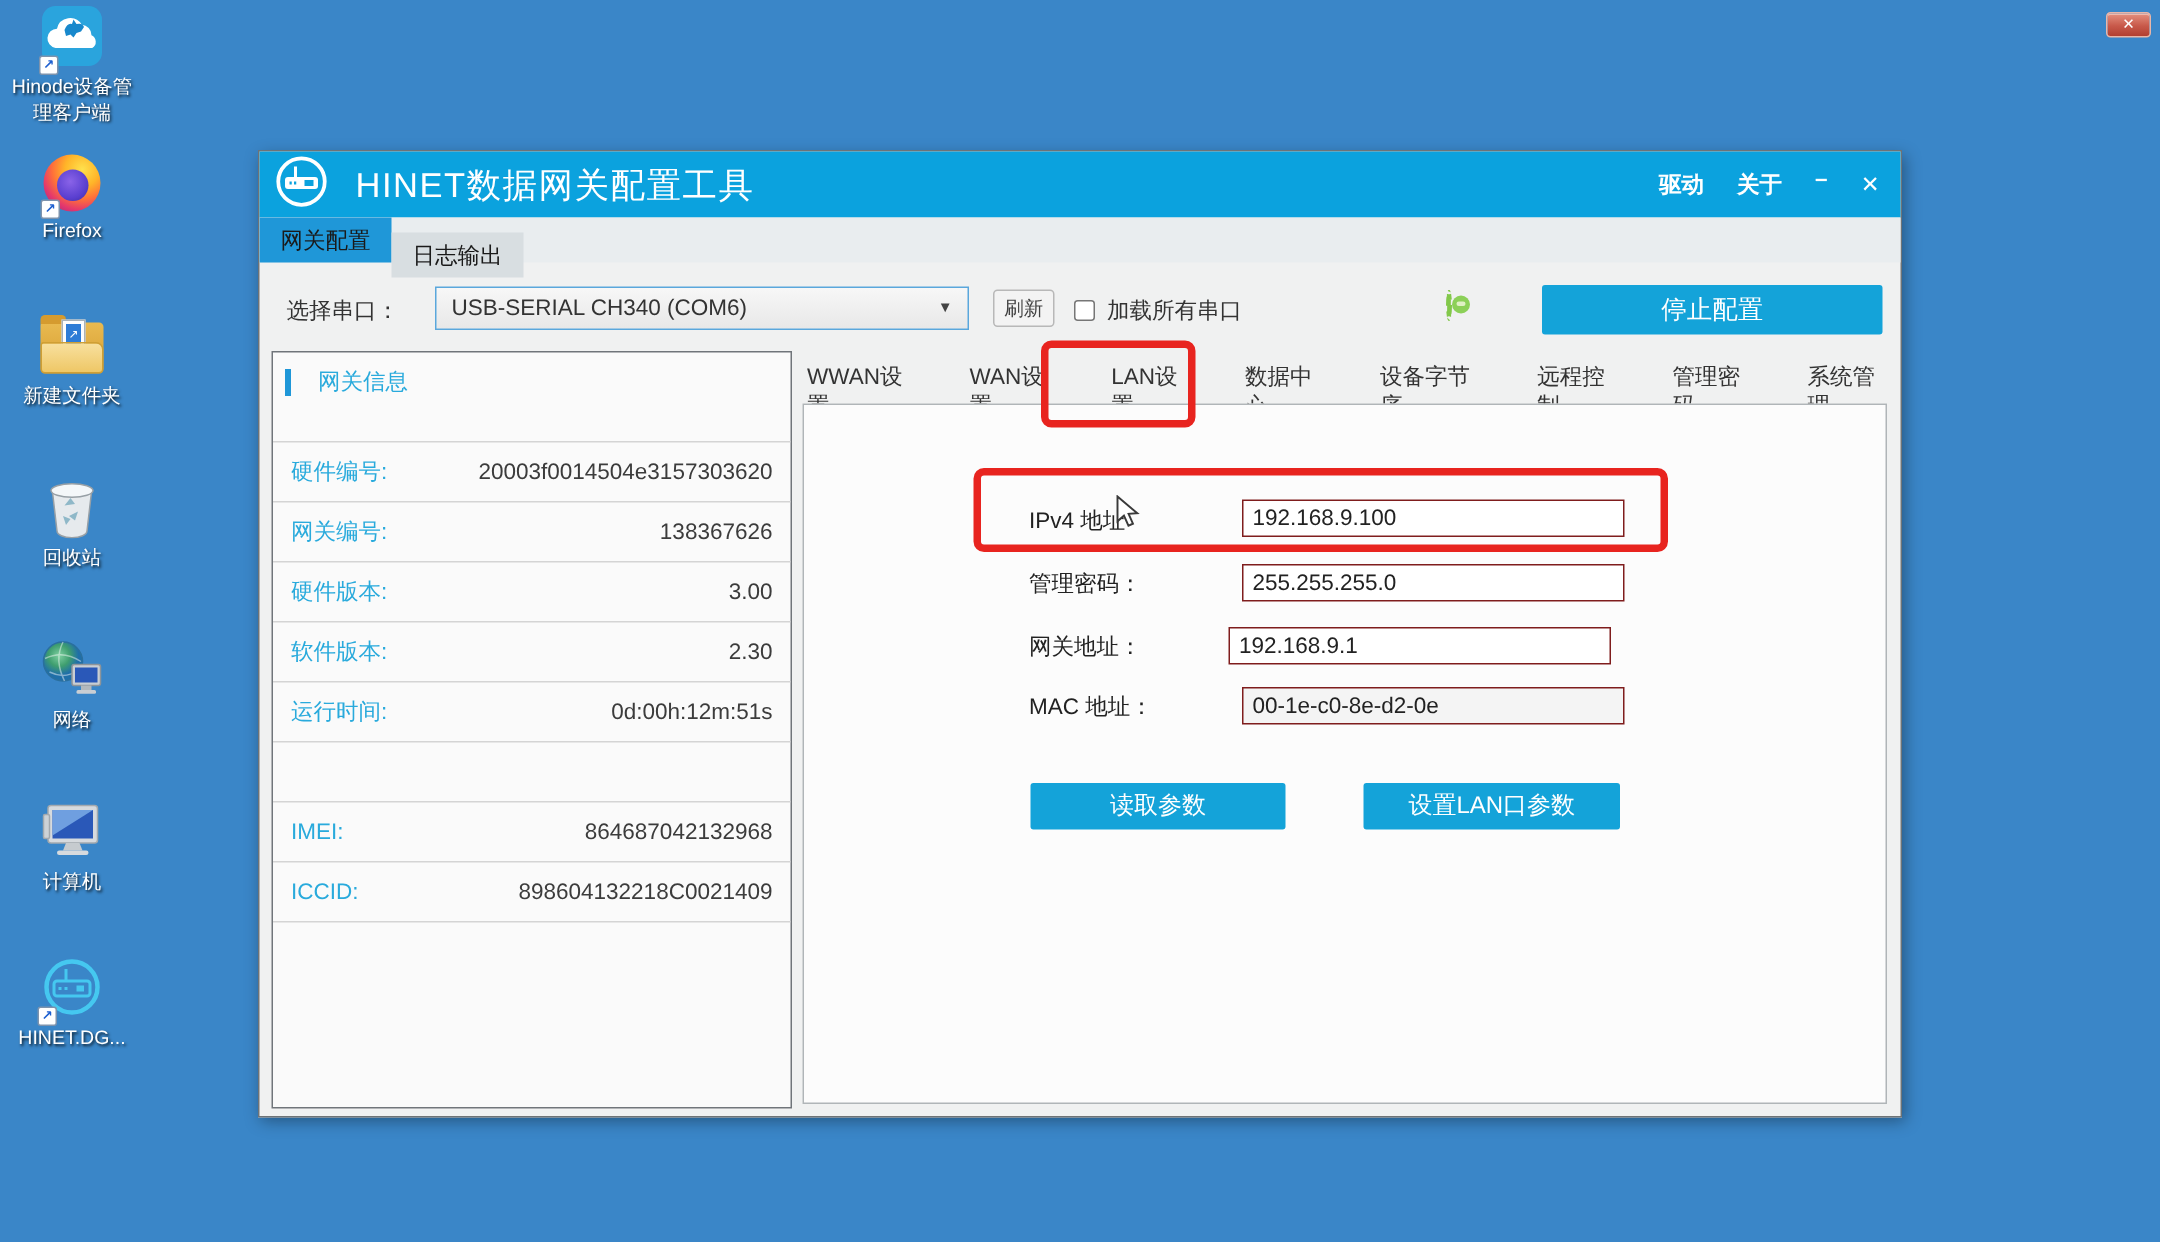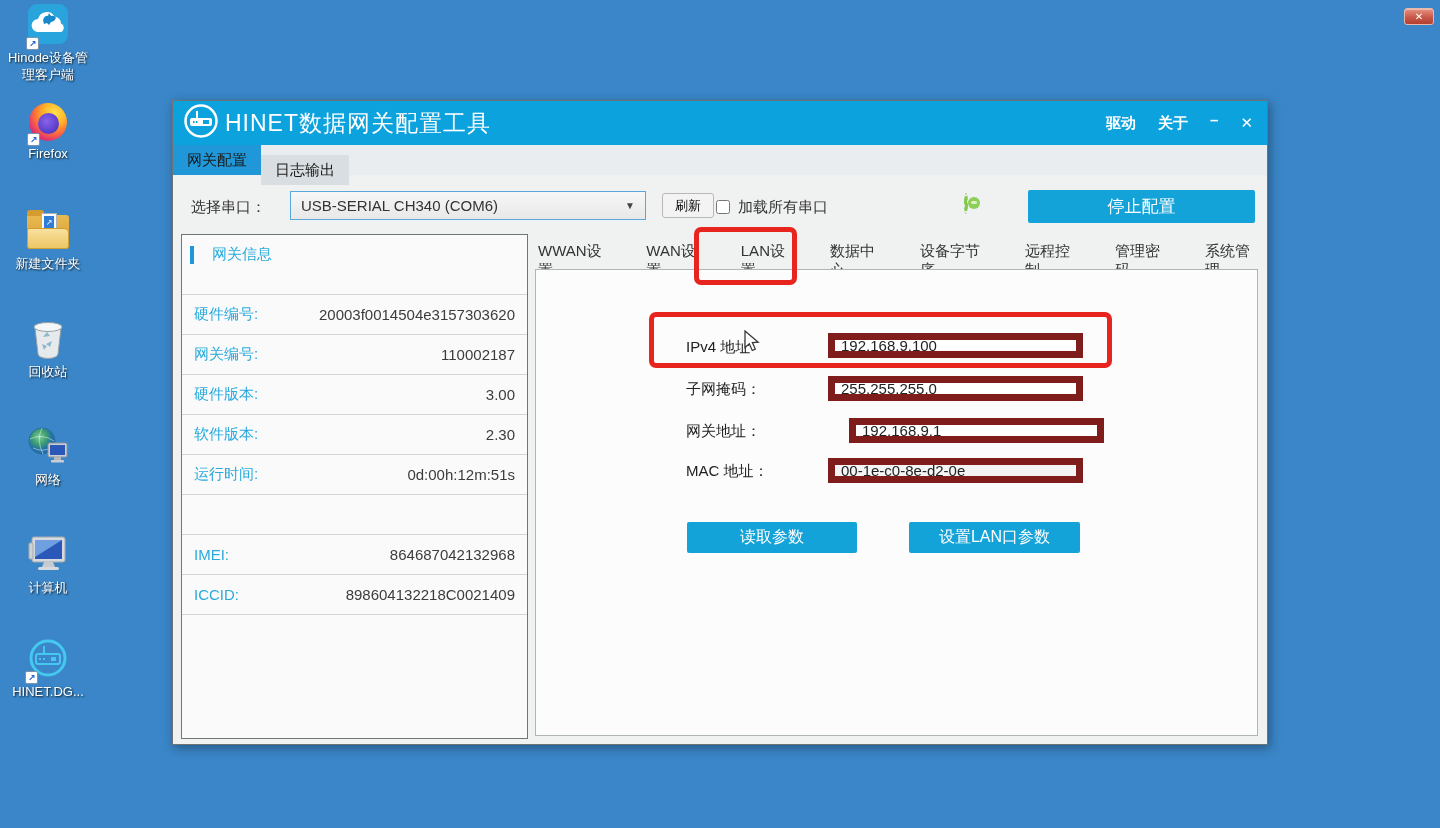--- a/index.html
+++ b/index.html
@@ -48,41 +48,41 @@
   }
 
   
   .app-window {
     position:absolute; left:172px; top:100px; width:1096px; height:645px;
     background:#f0f1f1; border:1px solid #6e7376;
     box-shadow:2px 3px 10px rgba(0,0,0,.35);
   }
   .titlebar { position:absolute; left:0; top:0; width:100%; height:44px; background:#0ba2de; display:flex; align-items:center; }
   .titlebar-icon { margin-left:10px; }
-  .title-text { margin-left:6px; color:#fff; font-size:23px; letter-spacing:1px; }
+  .title-text { margin-left:18px; color:#fff; font-size:23px; letter-spacing:1px; }
   .titlebar-controls { position:absolute; right:14px; top:0; height:44px; display:flex; align-items:center; gap:22px; }
   .titlebar-controls .tb-btn { color:#fff; font-size:15px; font-weight:bold; cursor:pointer; }
   .tb-min { font-size:18px; position:relative; top:-4px; }
 
   .main-tabs { position:absolute; left:0; top:44px; width:100%; height:30px; background:#e9edef; display:flex; }
   .main-tab { height:30px; padding:0 14px; display:flex; align-items:center; font-size:15px; color:#1a1a1a; cursor:pointer; }
   .main-tab.active { background:#1f97d8; }
   .main-tab.inactive { background:#d8dee1;margin-top:10px; }
 
   
   .serial-label { position:absolute; left:18px; top:97px; font-size:15px; color:#333; }
   .combo {
     position:absolute; left:117px; top:90px; width:356px; height:29px;
     border:1px solid #5aa7dc; background:linear-gradient(#f7f7f7,#e8e8e8);
     display:flex; align-items:center; padding:0 10px; font-size:15px; color:#333; cursor:pointer;
   }
   .combo .arrow { margin-left:auto; font-size:10px; color:#444; }
   .refresh-btn {
-    position:absolute; left:489px; top:92px; width:52px; height:25px;
-    border:1px solid #b8b8b8; border-radius:3px; background:#f3f3f3; color:#000000;
+    position:absolute; left:489px; top:92px; width:41px; height:25px;
+    border:1px solid #b8b8b8; border-radius:3px; background:#f3f3f3; color:#404040;
     font-size:13px; display:flex; align-items:center; justify-content:center; cursor:pointer;
   }
   .load-all-chk { position:absolute; left:543px; top:99px; width:14px; height:14px; cursor:pointer; }
   .load-all-label { position:absolute; left:565px; top:97px; font-size:15px; color:#333; }
   .status-bot { position:absolute; left:791px; top:94px; }
   .stop-btn {
     position:absolute; left:855px; top:89px; width:227px; height:33px;
     background:#14a3d9; border:none; border-radius:2px; color:#fff; font-size:17px; cursor:pointer;
     font-family:inherit;
   }
@@ -99,21 +99,21 @@
 
   
   .settings-tabs { position:absolute; left:362px; top:141px; display:flex; gap:25px; }
   .settings-tab { font-size:15px; color:#333; padding:0 3px 7px 3px; cursor:pointer; border-bottom:3px solid transparent; }
   .settings-tab.active { border-bottom:3px solid #1e90d5; }
   .settings-panel { position:absolute; left:362px; top:168px; width:723px; height:467px; background:#fcfcfc; border:1px solid #b0b5b8; }
 
   
   .form-label { position:absolute; font-size:15px; color:#222; }
   .form-input {
-    position:absolute; width:255px; height:25px; border:7px solid #7f1d1d; background:#fff;
+    position:absolute; width:255px; height:25px; border:1px solid #7f1d1d; background:#fff;
     font-size:15px; color:#222; padding:0 6px; font-family:inherit;
   }
   .form-input.readonly { background:#f4f4f4; }
   .lan-btn {
     position:absolute; height:31px; background:#14a3d9; border:none; border-radius:2px;
     color:#fff; font-size:16px; cursor:pointer; font-family:inherit;
   }
 
   
   .anno-box { position:absolute; border:5px solid #e8241f; border-radius:7px; pointer-events:none; z-index:60; }
@@ -279,21 +279,21 @@
       <span class="bar"></span>
       <span class="txt">网关信息</span>
     </div>
     <div class="info-rows">
       <div class="info-row">
         <span class="k">硬件编号:</span>
         <span class="v">20003f0014504e3157303620</span>
       </div>
       <div class="info-row">
         <span class="k">网关编号:</span>
-        <span class="v">110002187</span>
+        <span class="v">138367626</span>
       </div>
       <div class="info-row">
         <span class="k">硬件版本:</span>
         <span class="v">3.00</span>
       </div>
       <div class="info-row">
         <span class="k">软件版本:</span>
         <span class="v">2.30</span>
       </div>
       <div class="info-row">
@@ -324,25 +324,25 @@
     <div class="settings-tab">远程控制</div>
     <div class="settings-tab">管理密码</div>
     <div class="settings-tab">系统管理</div>
   </div>
 
   <div class="settings-panel"></div>
 
   <span class="form-label" style="left:513px;top:237px">IPv4 地址</span>
   <input class="form-input" style="left: 655px; top: 232px;" value="192.168.9.100">
 
-  <span class="form-label" style="left:513px;top:279px">子网掩码：</span>
+  <span class="form-label" style="left:513px;top:279px">管理密码：</span>
   <input class="form-input" style="left: 655px; top: 275px;" value="255.255.255.0">
 
   <span class="form-label" style="left:513px;top:321px">网关地址：</span>
-  <input class="form-input" style="left: 676px; top: 317px;" value="192.168.9.1">
+  <input class="form-input" style="left: 646px; top: 317px;" value="192.168.9.1">
 
   <span class="form-label" style="left:513px;top:361px">MAC 地址：</span>
   <input class="form-input readonly" style="left: 655px; top: 357px;" value="00-1e-c0-8e-d2-0e">
 
   <button class="lan-btn" style="left:736px;top:421px;width:171px">设置LAN口参数</button>
   <button class="lan-btn" style="left:514px;top:421px;width:170px">读取参数</button>
 </div>
 
 <div class="anno-box anno-tab"></div>
 <div class="anno-box anno-row"></div>

